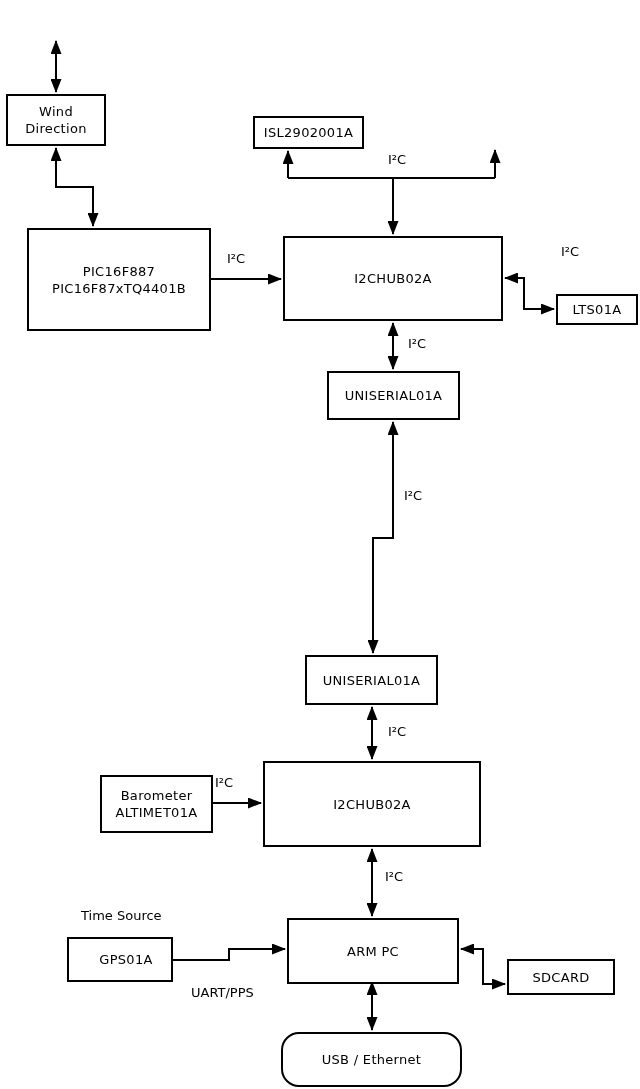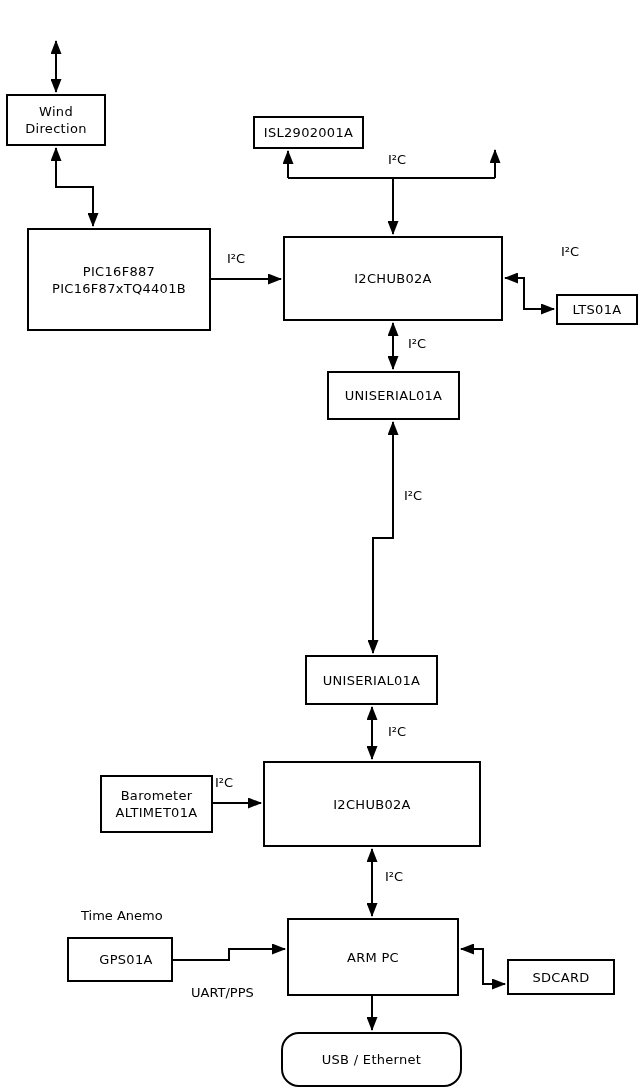--- a/index.html
+++ b/index.html
@@ -98,21 +98,21 @@
 
   <div class="node" style="left:263px;top:761px;width:218px;height:86px;">
     <span>I2CHUB02A</span>
   </div>
 
   <div class="node" style="left:74px;top:775px;width:113px;height:58px;margin-left:26px;">
     <span>Barometer</span>
     <span>ALTIMET01A</span>
   </div>
 
-  <div class="node" style="left:287px;top:918px;width:172px;height:78px;">
+  <div class="node" style="left:287px;top:918px;width:172px;height:66px;">
     <span>ARM PC</span>
   </div>
 
   <div class="node" style="left:67px;top:937px;width:106px;height:45px;padding-left:12px;">
     <span>GPS01A</span>
   </div>
 
   <div class="node" style="left:507px;top:959px;width:108px;height:36px;">
     <span>SDCARD</span>
   </div>
@@ -122,16 +122,16 @@
   </div>
 
   <div class="flabel" style="left:388px;top:153px;">I²C</div>
   <div class="flabel" style="left:227px;top:252px;">I²C</div>
   <div class="flabel" style="left:561px;top:245px;">I²C</div>
   <div class="flabel" style="left:408px;top:337px;">I²C</div>
   <div class="flabel" style="left:404px;top:489px;">I²C</div>
   <div class="flabel" style="left:388px;top:725px;">I²C</div>
   <div class="flabel" style="left:215px;top:776px;">I²C</div>
   <div class="flabel" style="left:385px;top:870px;">I²C</div>
-  <div class="flabel" style="left:81px;top:909px;">Time Anemo</div>
+  <div class="flabel" style="left:81px;top:909px;">Time Source</div>
   <div class="flabel" style="left:191px;top:970px;margin-top:16px;">UART/PPS</div>
 
 </div>
 
 </body></html>

